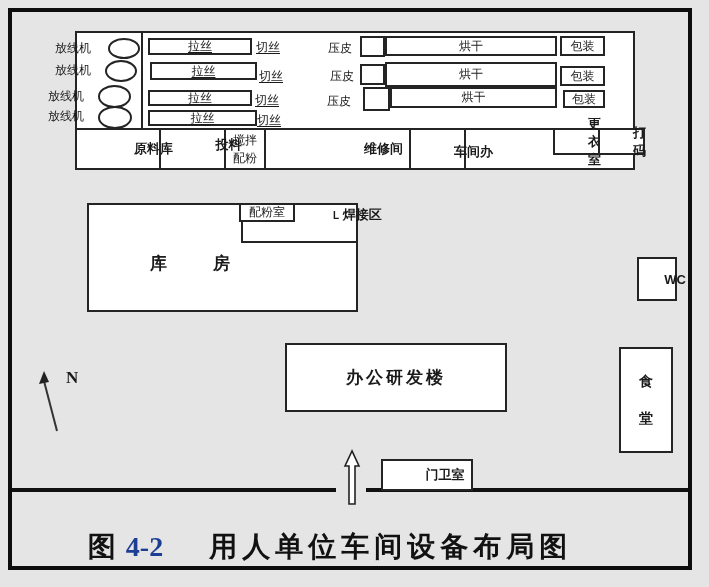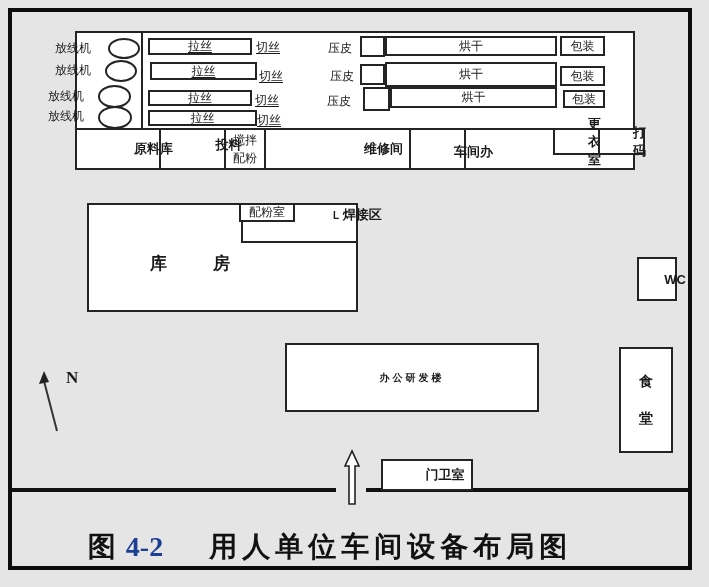--- a/index.html
+++ b/index.html
@@ -117,21 +117,21 @@
     </div>
   <div class="lbl f13" style="left:297px;top:206px;"><span style="font-size:10px;">L</span> <span>焊接区</span></div>
   <div class="lbl" style="left:150px;top:252px;font-size:17px;font-weight:600;">
     <span>库</span><span style="display:inline-block;width:46px;"></span><span>房</span>
   </div>
 
   <div class="box f13" style="left:637px;top:257px;width:36px;height:44px;">
       <span>WC</span>
     </div>
 
-  <div class="box" style="left:285px;top:343px;width:254px;height:69px;font-size:10px;font-weight:600;letter-spacing:3px;">
+  <div class="box" style="left:285px;top:343px;width:222px;height:69px;font-size:17px;font-weight:600;letter-spacing:3px;">
       <span>办公研发楼</span>
     </div>
 
   <div class="box vtext" style="left:619px;top:347px;width:54px;height:106px;font-size:14px;font-weight:600;">
     <span>食</span>
     <span>堂</span>
   </div>
 
   <svg style="position:absolute;left:33px;top:365px;" width="60" height="72" viewBox="0 0 60 72">
     <line x1="24" y1="66" x2="11" y2="16" stroke="#333" stroke-width="2"></line>

